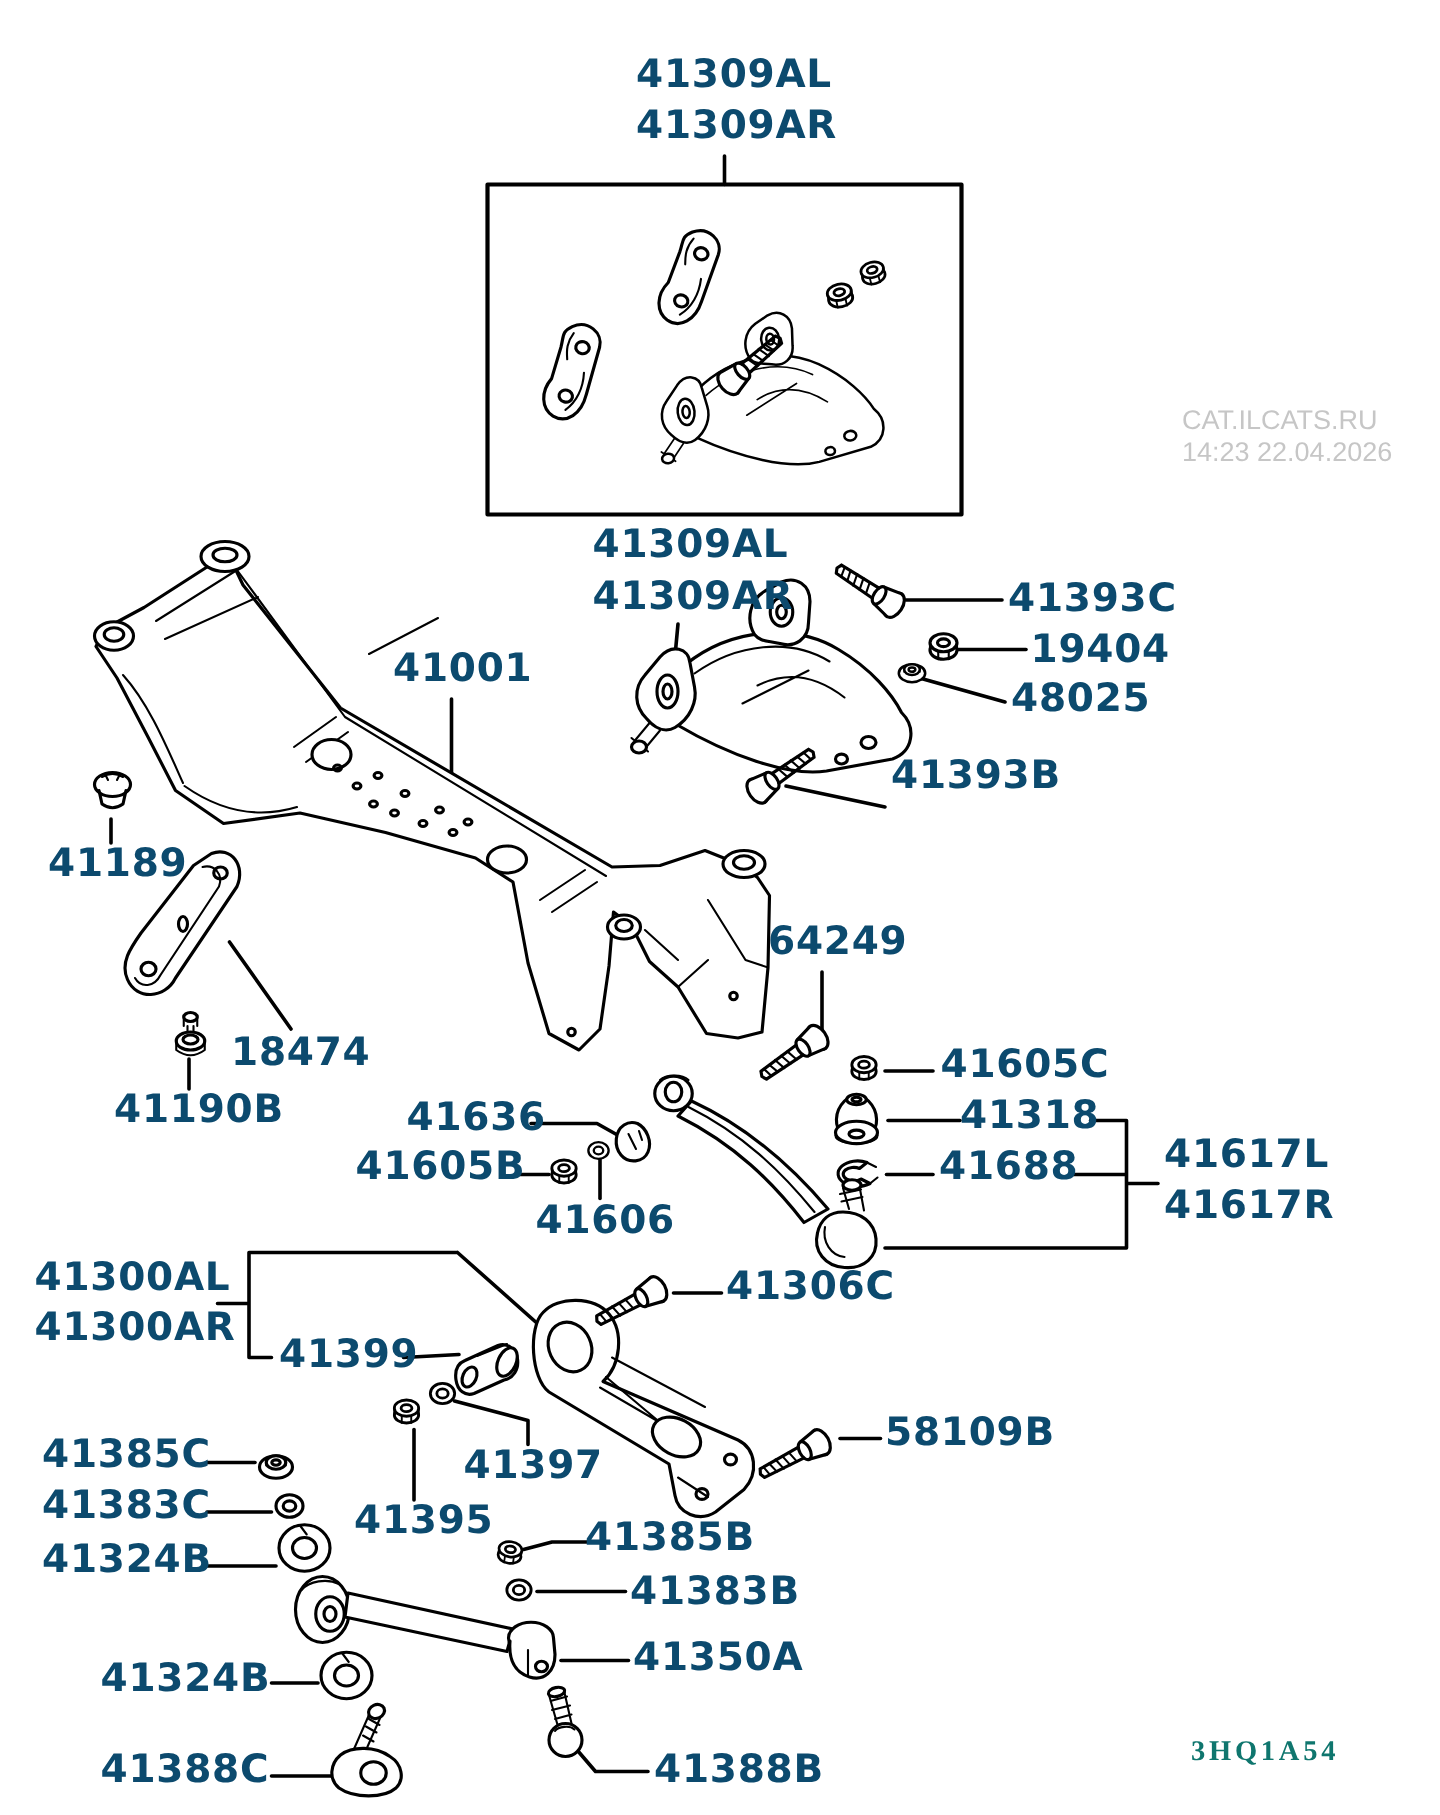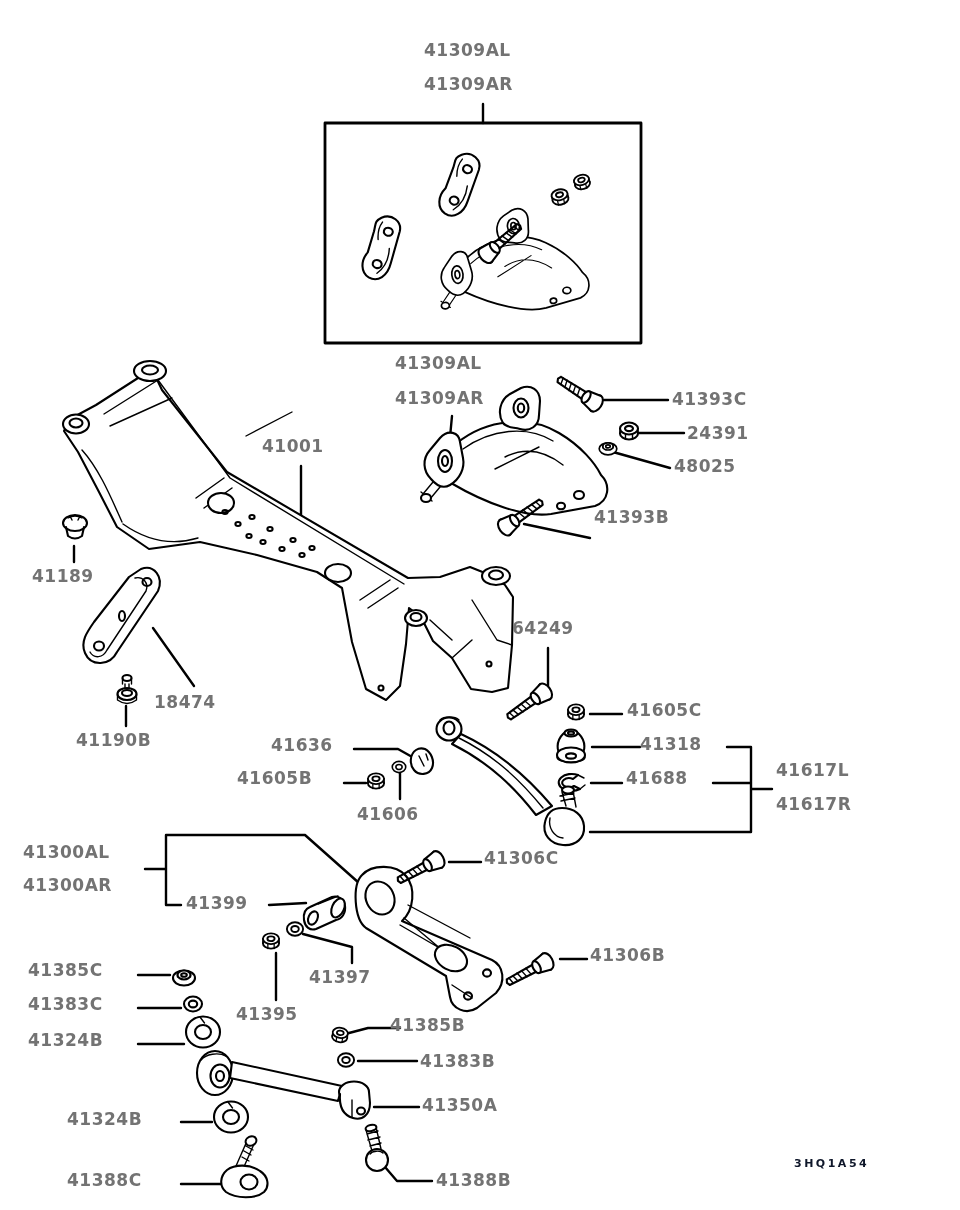--- a/index.html
+++ b/index.html
@@ -5,26 +5,26 @@
   html,body{margin:0;padding:0;background:#fff;}
   .stage{position:relative;width:960px;height:1210px;background:#ffffff;overflow:hidden;
          font-family:"DejaVu Sans",sans-serif;}
   .stage svg{position:absolute;left:0;top:0;}
   svg path,svg ellipse,svg rect,svg circle,svg line{stroke:#000;stroke-width:2.1;fill:none;
          stroke-linecap:round;stroke-linejoin:round;}
   svg .fillw{fill:#ffffff;}
   svg .thin{stroke-width:1.4;}
   svg .leader path{stroke-width:2.4;fill:none;}
   svg .boxline{stroke-width:2.8;}
-  .callout{position:absolute;font-weight:bold;font-size:17px;line-height:25px;
-           letter-spacing:0.5px;color:#737373;white-space:nowrap;cursor:pointer;z-index:5;}
+  .callout{position:absolute;font-weight:bold;font-size:26px;line-height:25px;
+           letter-spacing:0.5px;color:#0c4a6e;white-space:nowrap;cursor:pointer;z-index:5;}
   .watermark{position:absolute;left:788px;top:270px;font-family:"Liberation Sans",sans-serif;
              font-size:18px;line-height:21px;color:#c6c6c6;z-index:4;}
-  .diagram-code{position:absolute;left:794px;top:1157px;font-weight:bold;font-size:11px;
-             letter-spacing:2.5px;color:#0f172a;z-index:4;}
+  .diagram-code{position:absolute;left:794px;top:1157px;font-weight:bold;font-size:19px;
+             letter-spacing:2.5px;color:#0f766e;z-index:4;font-family:Liberation Serif, serif;}
 </style>
 </head>
 <body>
 
 <div class="stage">
 
 <svg width="960" height="1210" viewBox="0 0 960 1210">
   <defs>
     <g id="bolt">
       <ellipse cx="1" cy="0" rx="5.5" ry="9" class="fillw"></ellipse>
@@ -268,48 +268,52 @@
     <circle cx="377" cy="1160" r="11" class="fillw"></circle>
     <path class="thin" d="M370,1154 C372,1151 380,1150 383,1153"></path>
   </g>
 </svg>
 
 <div class="callout" style="left:424px;top:38px">41309AL</div>
 <div class="callout" style="left:424px;top:72px">41309AR</div>
 <div class="callout" style="left:395px;top:351px">41309AL</div>
 <div class="callout" style="left:395px;top:386px">41309AR</div>
 <div class="callout" style="left:672px;top:387px">41393C</div>
-<div class="callout" style="left:687px;top:421px">24391</div>
+<div class="callout" style="left:687px;top:421px">19404</div>
 <div class="callout" style="left:674px;top:454px">48025</div>
 <div class="callout" style="left:594px;top:505px">41393B</div>
 <div class="callout" style="left:262px;top:434px">41001</div>
 <div class="callout" style="left:32px;top:564px">41189</div>
 <div class="callout" style="left:154px;top:690px">18474</div>
 <div class="callout" style="left:76px;top:728px">41190B</div>
 <div class="callout" style="left:512px;top:616px">64249</div>
 <div class="callout" style="left:627px;top:698px">41605C</div>
 <div class="callout" style="left:640px;top:732px">41318</div>
 <div class="callout" style="left:626px;top:766px">41688</div>
 <div class="callout" style="left:776px;top:758px">41617L</div>
 <div class="callout" style="left:776px;top:792px">41617R</div>
 <div class="callout" style="left:271px;top:733px">41636</div>
 <div class="callout" style="left:237px;top:766px">41605B</div>
 <div class="callout" style="left:357px;top:802px">41606</div>
 <div class="callout" style="left:23px;top:840px">41300AL</div>
 <div class="callout" style="left:23px;top:873px">41300AR</div>
 <div class="callout" style="left:186px;top:891px">41399</div>
 <div class="callout" style="left:484px;top:846px">41306C</div>
-<div class="callout" style="left:590px;top:943px">41306B</div>
+<div class="callout" style="left:590px;top:943px">58109B</div>
 <div class="callout" style="left:28px;top:958px">41385C</div>
 <div class="callout" style="left:28px;top:992px">41383C</div>
 <div class="callout" style="left:28px;top:1028px">41324B</div>
 <div class="callout" style="left:309px;top:965px">41397</div>
 <div class="callout" style="left:236px;top:1002px">41395</div>
 <div class="callout" style="left:390px;top:1013px">41385B</div>
 <div class="callout" style="left:420px;top:1049px">41383B</div>
 <div class="callout" style="left:422px;top:1093px">41350A</div>
 <div class="callout" style="left:67px;top:1107px">41324B</div>
 <div class="callout" style="left:67px;top:1168px">41388C</div>
 <div class="callout" style="left:436px;top:1168px">41388B</div>
 
+<div class="watermark">
+  <div>CAT.ILCATS.RU</div>
+  <div>14:23 22.04.2026</div>
+</div>
 <div class="diagram-code">3HQ1A54</div>
 
 </div>
 
 </body></html>

